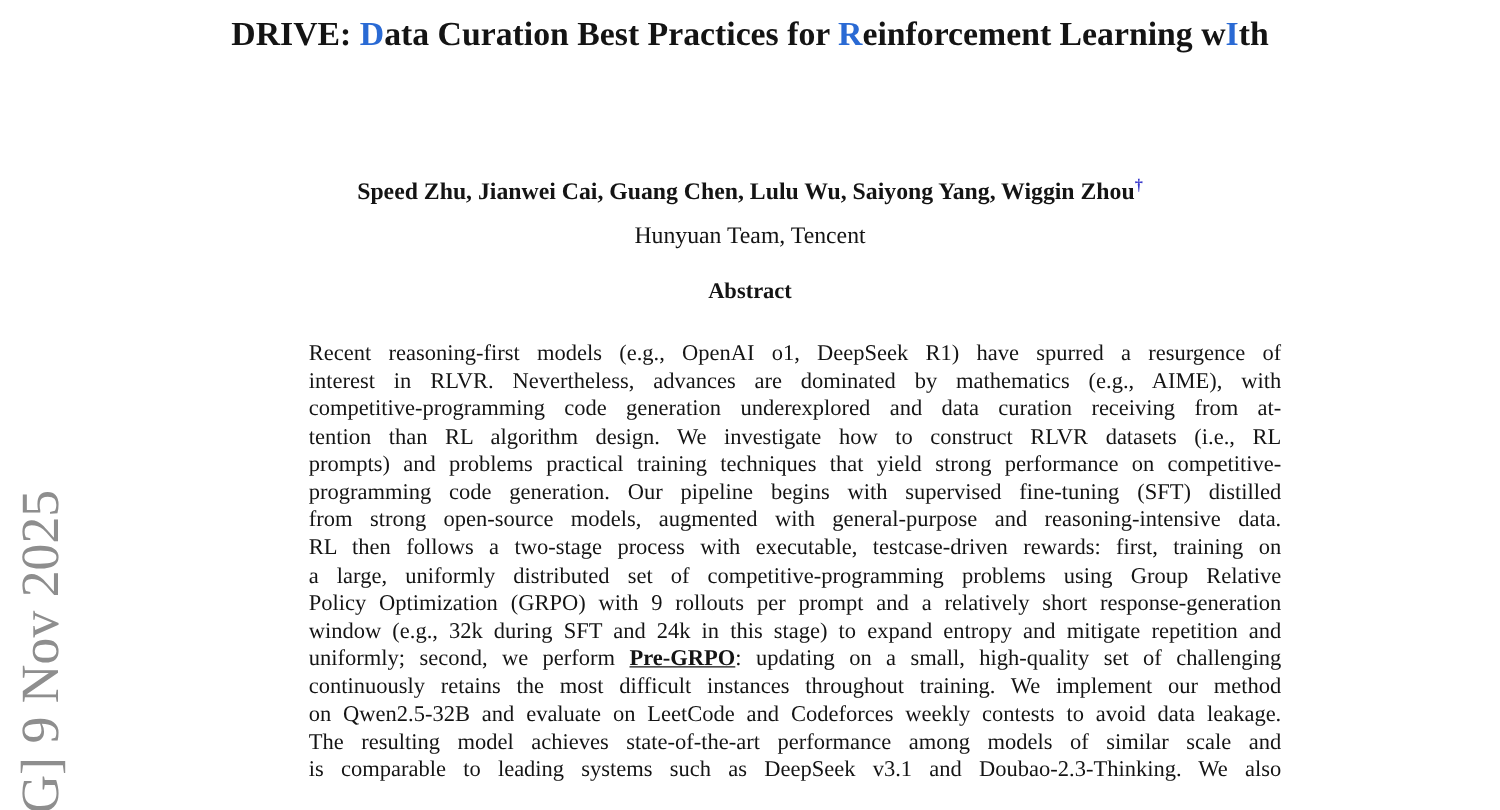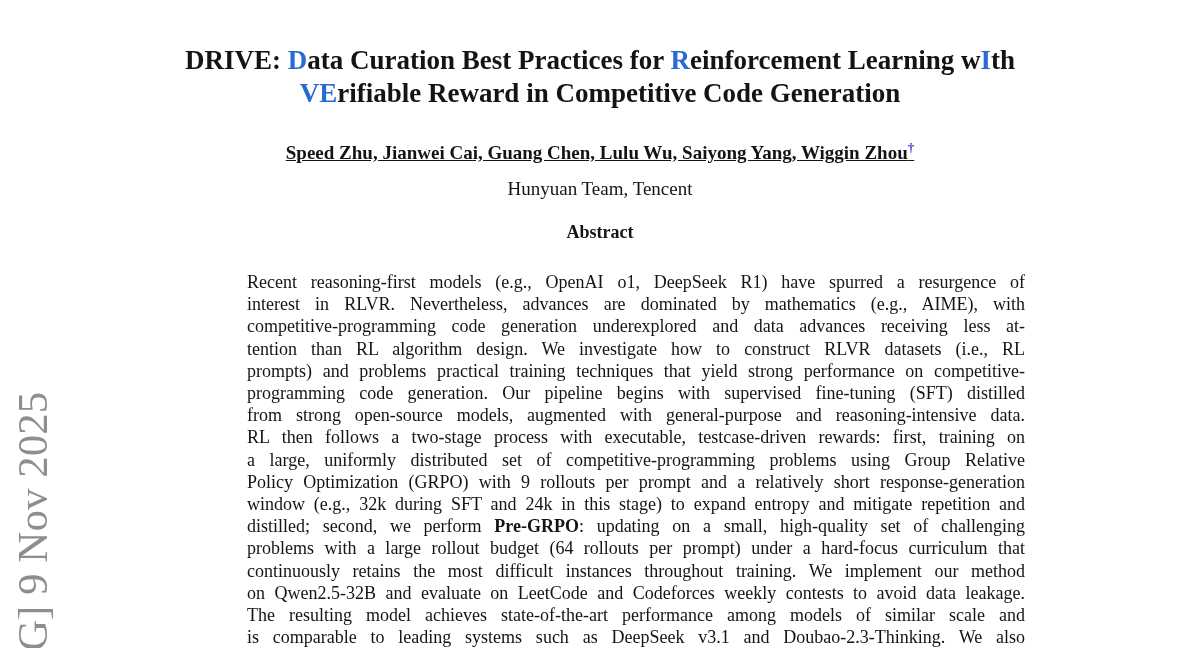--- a/index.html
+++ b/index.html
@@ -21,34 +21,33 @@
     position:absolute;
     left:11px;top:651px;
     transform:rotate(-90deg);
     transform-origin:0 0;
     font-size:43px;
     line-height:43px;
     color:var(--stamp-gray);
     white-space:pre;
   }
   .title{
-    position:absolute;top:44px;left:0;width:1200px;
+    position:absolute;top:11px;left:0;width:1200px;
     text-align:center;
     font-size:27px;line-height:33px;
     font-weight:bold;
     margin:0;
   }
   .c-blue{color:var(--accent-blue);}
-  .b{font-weight:bold;}
+  .b{font-weight:bold;text-decoration:underline;}
   .authors{
     position:absolute;top:136px;left:0;width:1200px;
     text-align:center;
     font-size:19px;line-height:23px;
     font-weight:bold;
-    text-decoration:underline;
   }
   .dagger{
     color:var(--dagger-blue);
     font-size:13px;
     vertical-align:7px;
     font-weight:bold;
   }
   .affiliation{
     position:absolute;top:177px;left:0;width:1200px;
     text-align:center;
@@ -77,42 +76,40 @@
 </style>
 </head>
 <body>
 
 <div class="page">
 
   <div class="arxiv-stamp">G] 9 Nov 2025</div>
 
   <h1 class="title">
     <div><span>DRIVE: </span><span class="c-blue">D</span><span>ata Curation Best Practices for </span><span class="c-blue">R</span><span>einforcement Learning w</span><span class="c-blue">I</span><span>th</span></div>
-    <div><span class="c-blue">VE</span><span>rifiable Reward in Competitive Code Generation</span></div>
   </h1>
 
   <div class="authors"><span>Speed Zhu, Jianwei Cai, Guang Chen, Lulu Wu, Saiyong Yang, Wiggin Zhou</span><span class="dagger">†</span></div>
 
   <div class="affiliation">Hunyuan Team, Tencent</div>
 
   <h2 class="abstract-heading">Abstract</h2>
 
   <div class="abstract-text">
       <div class="abs-line"><span>Recent reasoning-first models (e.g., OpenAI o1, DeepSeek R1) have spurred a resurgence of</span></div>
       <div class="abs-line"><span>interest in RLVR. Nevertheless, advances are dominated by mathematics (e.g., AIME), with</span></div>
-      <div class="abs-line"><span>competitive-programming code generation underexplored and data advances receiving less at-</span></div>
+      <div class="abs-line"><span>competitive-programming code generation underexplored and data curation receiving from at-</span></div>
       <div class="abs-line"><span>tention than RL algorithm design.  We investigate how to construct RLVR datasets (i.e., RL</span></div>
       <div class="abs-line"><span>prompts) and problems practical training techniques that yield strong performance on competitive-</span></div>
       <div class="abs-line"><span>programming code generation. Our pipeline begins with supervised fine-tuning (SFT) distilled</span></div>
       <div class="abs-line"><span>from strong open-source models, augmented with general-purpose and reasoning-intensive data.</span></div>
       <div class="abs-line"><span>RL then follows a two-stage process with executable, testcase-driven rewards: first, training on</span></div>
       <div class="abs-line"><span>a large, uniformly distributed set of competitive-programming problems using Group Relative</span></div>
       <div class="abs-line"><span>Policy Optimization (GRPO) with 9 rollouts per prompt and a relatively short response-generation</span></div>
       <div class="abs-line"><span>window (e.g., 32k during SFT and 24k in this stage) to expand entropy and mitigate repetition and</span></div>
-      <div class="abs-line"><span>distilled; second, we perform </span><span class="b">Pre-GRPO</span><span>: updating on a small, high-quality set of challenging</span></div>
-      <div class="abs-line"><span>problems with a large rollout budget (64 rollouts per prompt) under a hard-focus curriculum that</span></div>
+      <div class="abs-line"><span>uniformly; second, we perform </span><span class="b">Pre-GRPO</span><span>: updating on a small, high-quality set of challenging</span></div>
       <div class="abs-line"><span>continuously retains the most difficult instances throughout training. We implement our method</span></div>
       <div class="abs-line"><span>on Qwen2.5-32B and evaluate on LeetCode and Codeforces weekly contests to avoid data leakage.</span></div>
       <div class="abs-line"><span>The resulting model achieves state-of-the-art performance among models of similar scale and</span></div>
       <div class="abs-line"><span>is comparable to leading systems such as DeepSeek v3.1 and Doubao-2.3-Thinking.  We also</span></div>
     </div>
 
 </div>
 
 </body></html>

